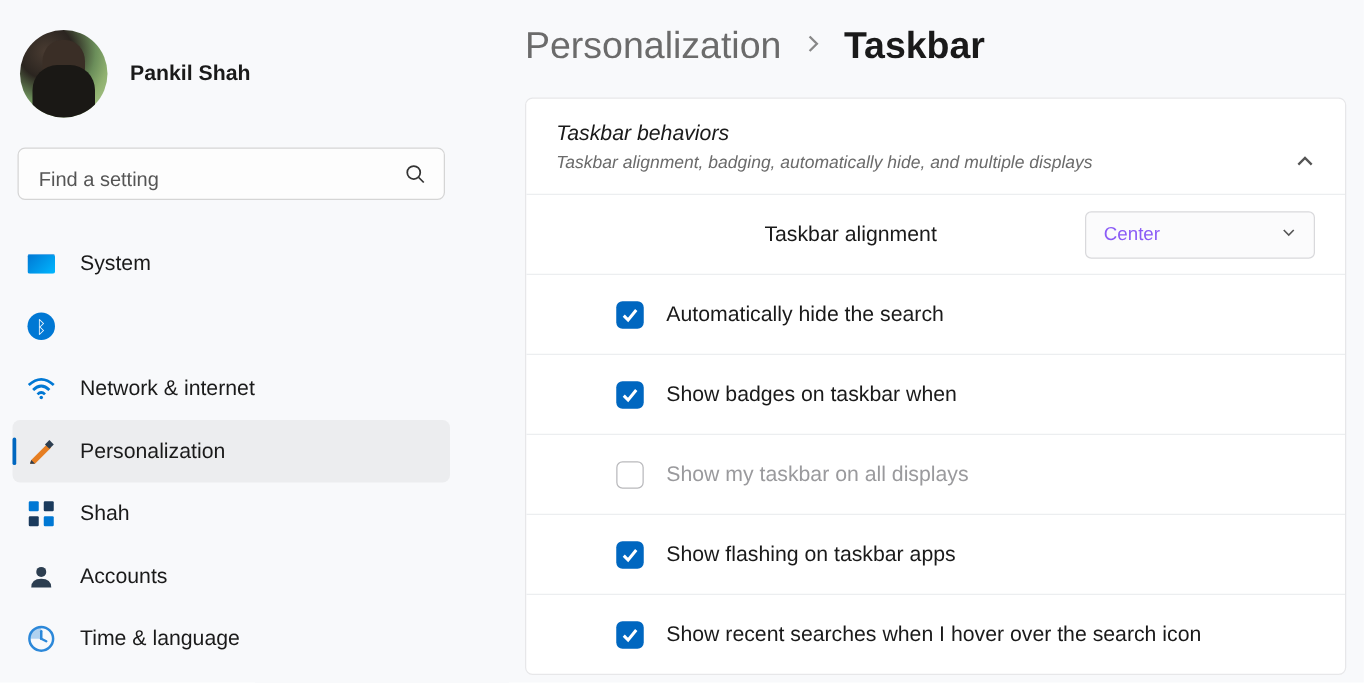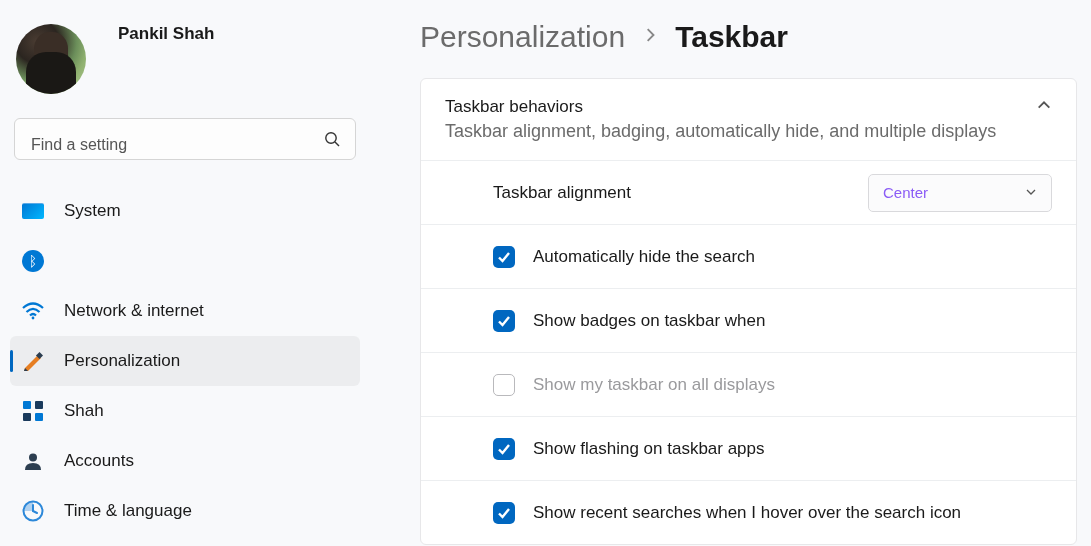--- a/index.html
+++ b/index.html
@@ -13,21 +13,22 @@
     display: flex;
   }
   .sidebar {
     width: 370px;
     padding: 12px 10px 0 10px;
     display: flex;
     flex-direction: column;
   }
   .profile {
     display: flex;
-    gap: 32px;
+    align-items: center;
+    gap: 18px;
     padding: 12px 6px 24px 6px;
   }
   .avatar {
     width: 70px;
     height: 70px;
     border-radius: 50%;
     background: radial-gradient(circle at 30% 25%, #4a3c32 0%, #2b2520 30%, #6b8e5a 55%, #8fb06f 70%, #b8d199 100%);
     flex-shrink: 0;
     position: relative;
     overflow: hidden;
@@ -130,36 +131,37 @@
   .bc-sep { color:#888; }
   .bc-current { font-size:30px; font-weight:600; color:#1a1a1a; }
   .panel {
     background:#fff;
     border:1px solid #e7e7e9;
     border-radius:6px;
     overflow:hidden;
   }
   .panel-header {
     display:flex;
-    align-items:flex-start;
+    align-items:flex-end;
     padding:18px 24px 18px 24px;
+    font-style:italic;
   }
   .panel-header-text { flex:1; }
   .panel-title { font-size:17px; color:#1a1a1a; margin-bottom:4px; }
-  .panel-sub { font-size:18px; color:#6b6b6b; }
+  .panel-sub { font-size:14px; color:#6b6b6b; }
   .chevron { width:16px; height:16px; color:#555; }
   .row {
     border-top:1px solid #eceef0;
     display:flex;
     align-items:center;
     min-height:64px;
     padding:0 24px 0 72px;
   }
   .row.align-row { justify-content:flex-start; }
-  .align-label { font-size:17px; flex:1; }
+  .align-label { font-size:17px; flex:1;text-align:center; }
   .select {
     width:184px;
     height:38px;
     border:1px solid #d9d9dc;
     border-radius:5px;
     background:#fbfbfc;
     display:flex;
     align-items:center;
     justify-content:space-between;
     padding:0 14px;

